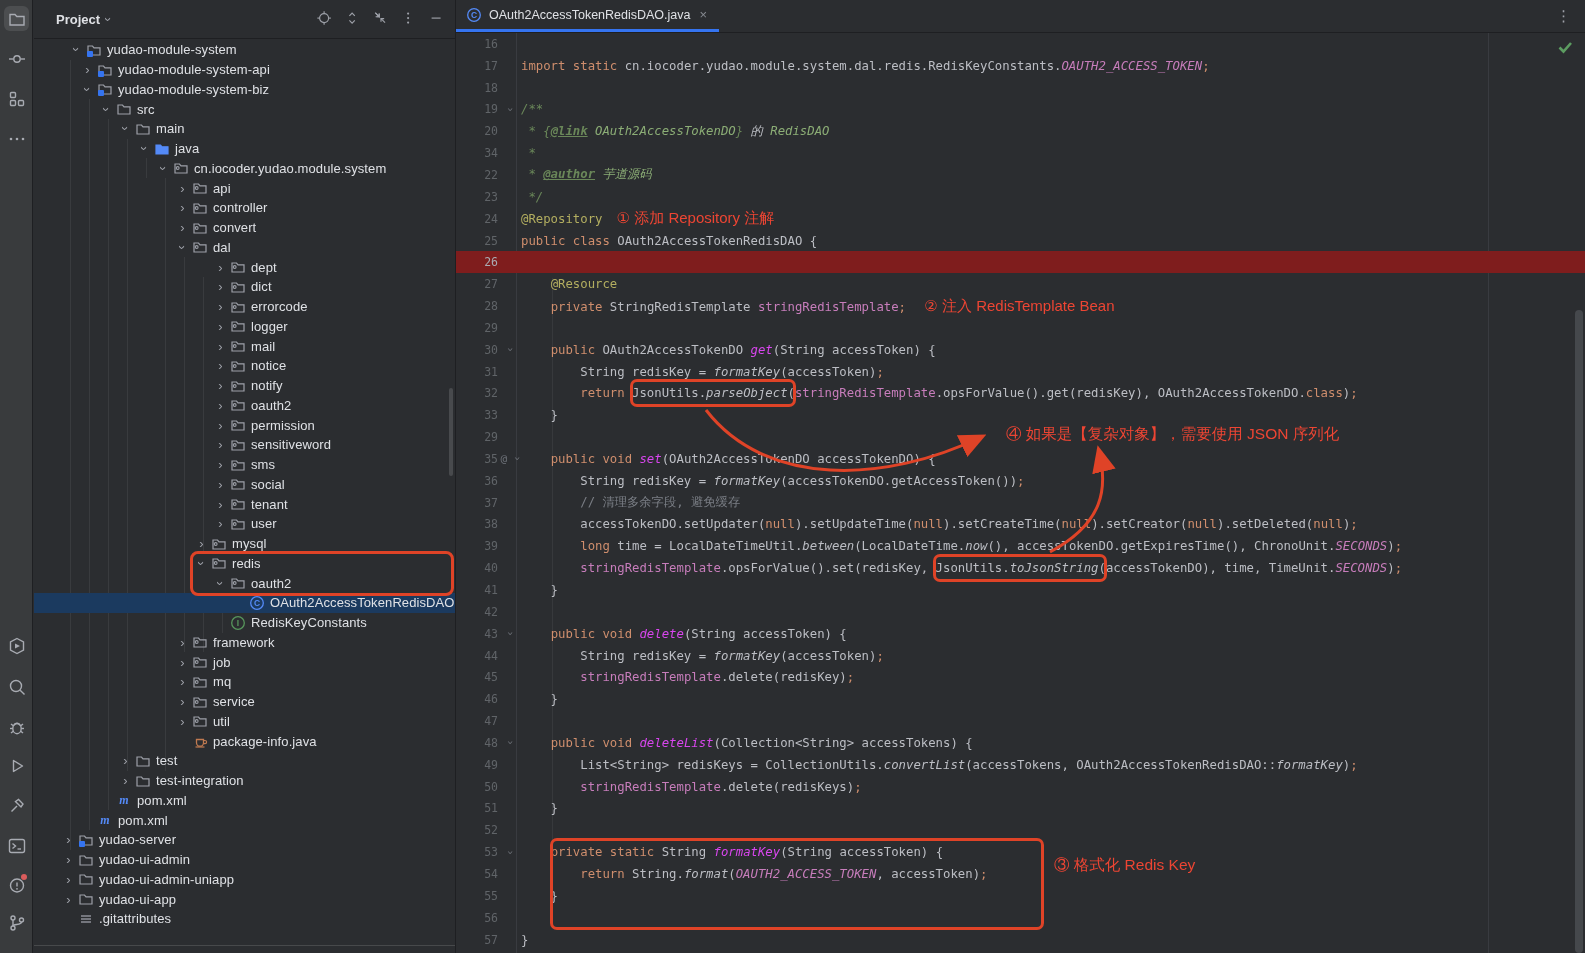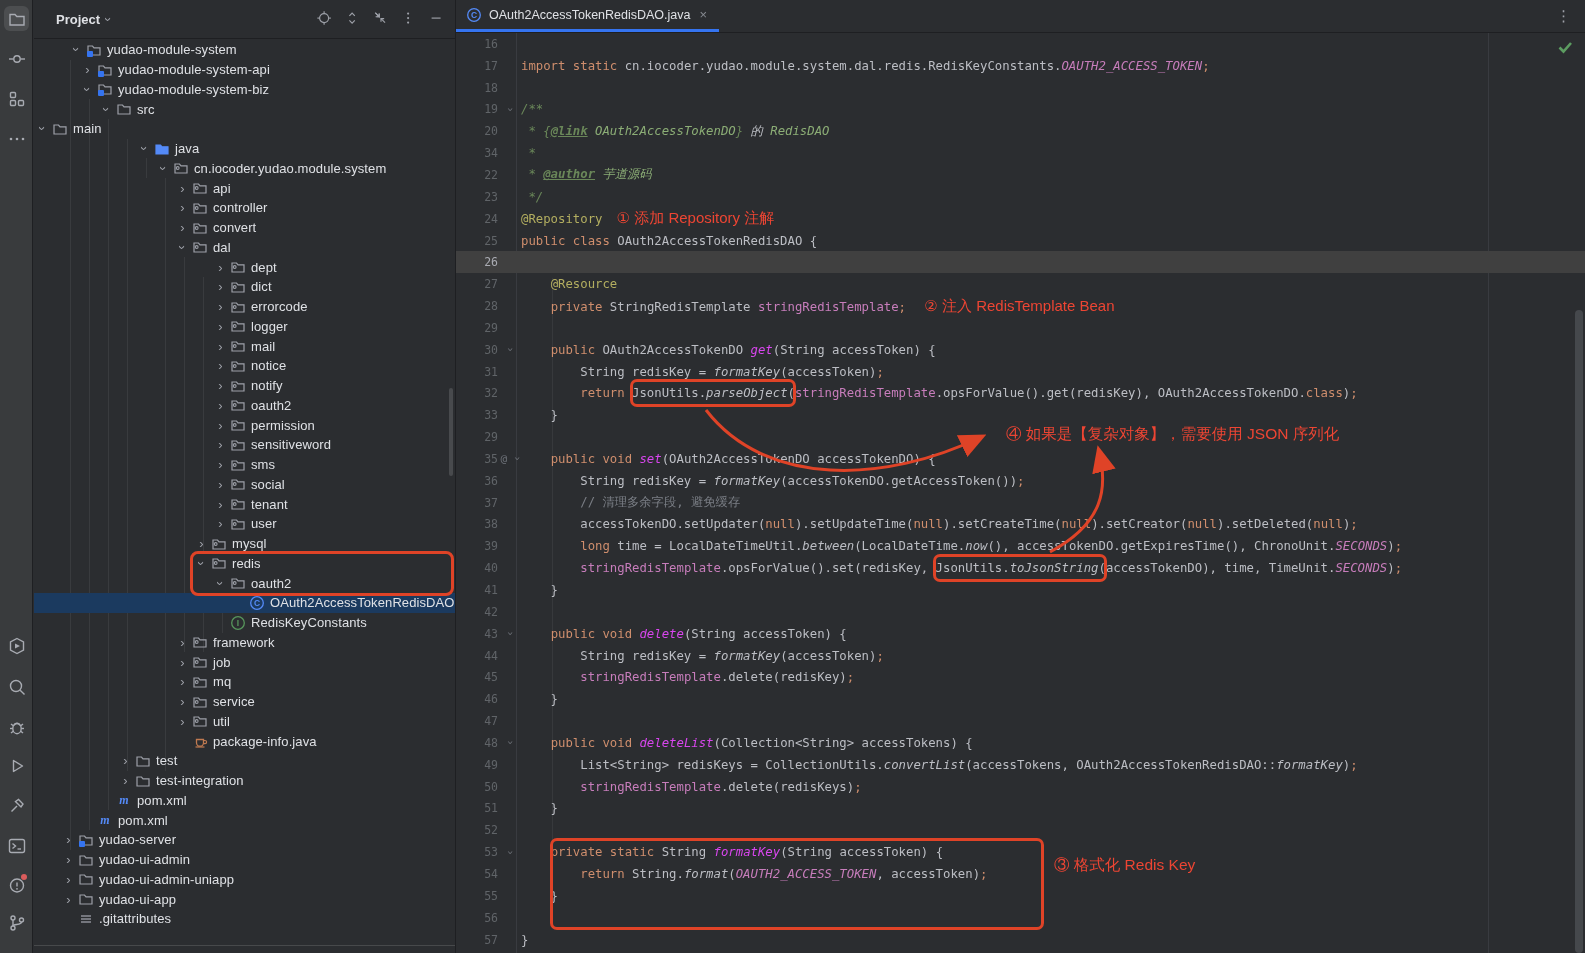--- a/index.html
+++ b/index.html
@@ -38,21 +38,21 @@
   .tabbar { position:relative; height:33px; border-bottom:1px solid #1e1f22; display:flex; }
   .tab { position:relative; display:flex; align-items:center; padding:0 12px 0 10px; gap:7px; border-bottom:3px solid #3574f0; }
   .tab-title { font-size:12.5px; color:#dfe1e5; }
   .tab-close { color:#868a91; font-size:13px; margin-left:2px; }
   .tab-more { position:absolute; right:14px; top:7px; color:#9da0a8; font-size:15px; letter-spacing:0; }
   .code-wrap { position:absolute; left:0; top:33px; right:0; bottom:0; }
   .gutter-sep { position:absolute; left:60px; top:0; bottom:0; width:1px; background:#393b40; }
   .margin-guide { position:absolute; left:1032px; top:0; bottom:0; width:1px; background:#393b40; }
   .indent-guide { position:absolute; width:1px; background:rgba(255,255,255,.06); }
   .cl { position:relative; height:21.85px; display:flex; align-items:center; font-family:"DejaVu Sans Mono",monospace; font-size:12.3px; white-space:pre; }
-  .cl.current { background:#404040; }
+  .cl.current { background:#7f1d1d; }
   .ln { width:44px; flex:none; text-align:right; color:#606468; font-size:11.5px; padding-right:2px; }
   .cl.current .ln { color:#a9abb2; }
   .gut { width:21px; flex:none; text-align:center; color:#6f737a; font-size:11px; }
   .gut .fold { display:inline-block; transform:rotate(90deg); font-size:11px; }
   .ctext { color:#bcbec4; }
   .tk-k { color:#cf8e6d; } .tk-p { color:#bcbec4; }
   .tk-an { color:#b3ae60; } .tk-m { color:#d946ef;font-style:italic; }
   .tk-i { color:#bcbec4; font-style:italic; }
   .tk-f { color:#c77dbb; } .tk-c { color:#c77dbb; font-style:italic; }
   .tk-cm { color:#7a7e85; }
@@ -248,21 +248,21 @@
         </div>
         <div class="trow" style="padding-left: 64px;">
           <span class="tchev down">›</span>
           <span class="ticon">
             <svg width="16" height="16" viewBox="0 0 16 16">
               <path d="M2 4h4.5L8 5.8H14V13H2z" fill="none" stroke="#9da0a8" stroke-width="1.2"></path>
             </svg>
           </span>
           <span class="tlabel">src</span>
         </div>
-        <div class="trow" style="">
+        <div class="trow" style="padding-left: 83px;">
           <span class="tchev down">›</span>
           <span class="ticon">
             <svg width="16" height="16" viewBox="0 0 16 16">
               <path d="M2 4h4.5L8 5.8H14V13H2z" fill="none" stroke="#9da0a8" stroke-width="1.2"></path>
             </svg>
           </span>
           <span class="tlabel">main</span>
         </div>
         <div class="trow" style="padding-left: 102px;">
           <span class="tchev down">›</span>

